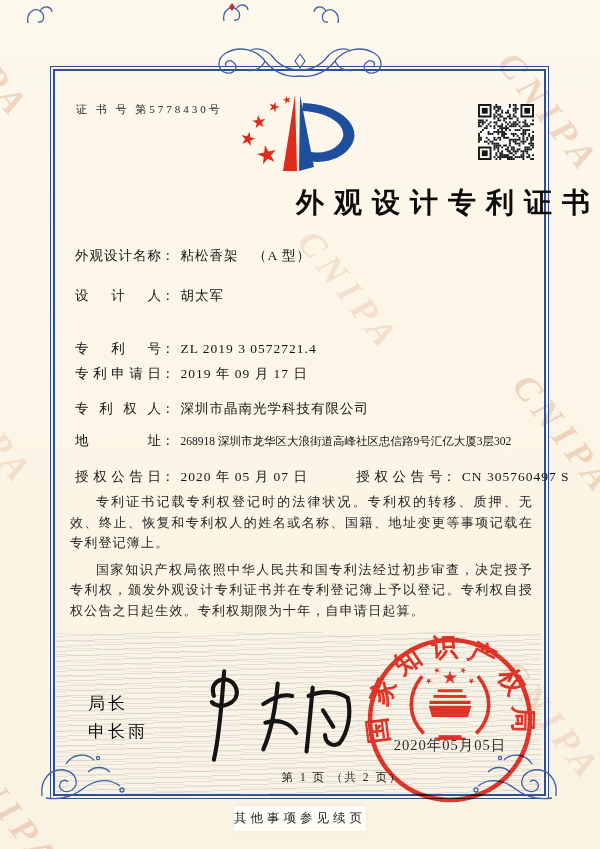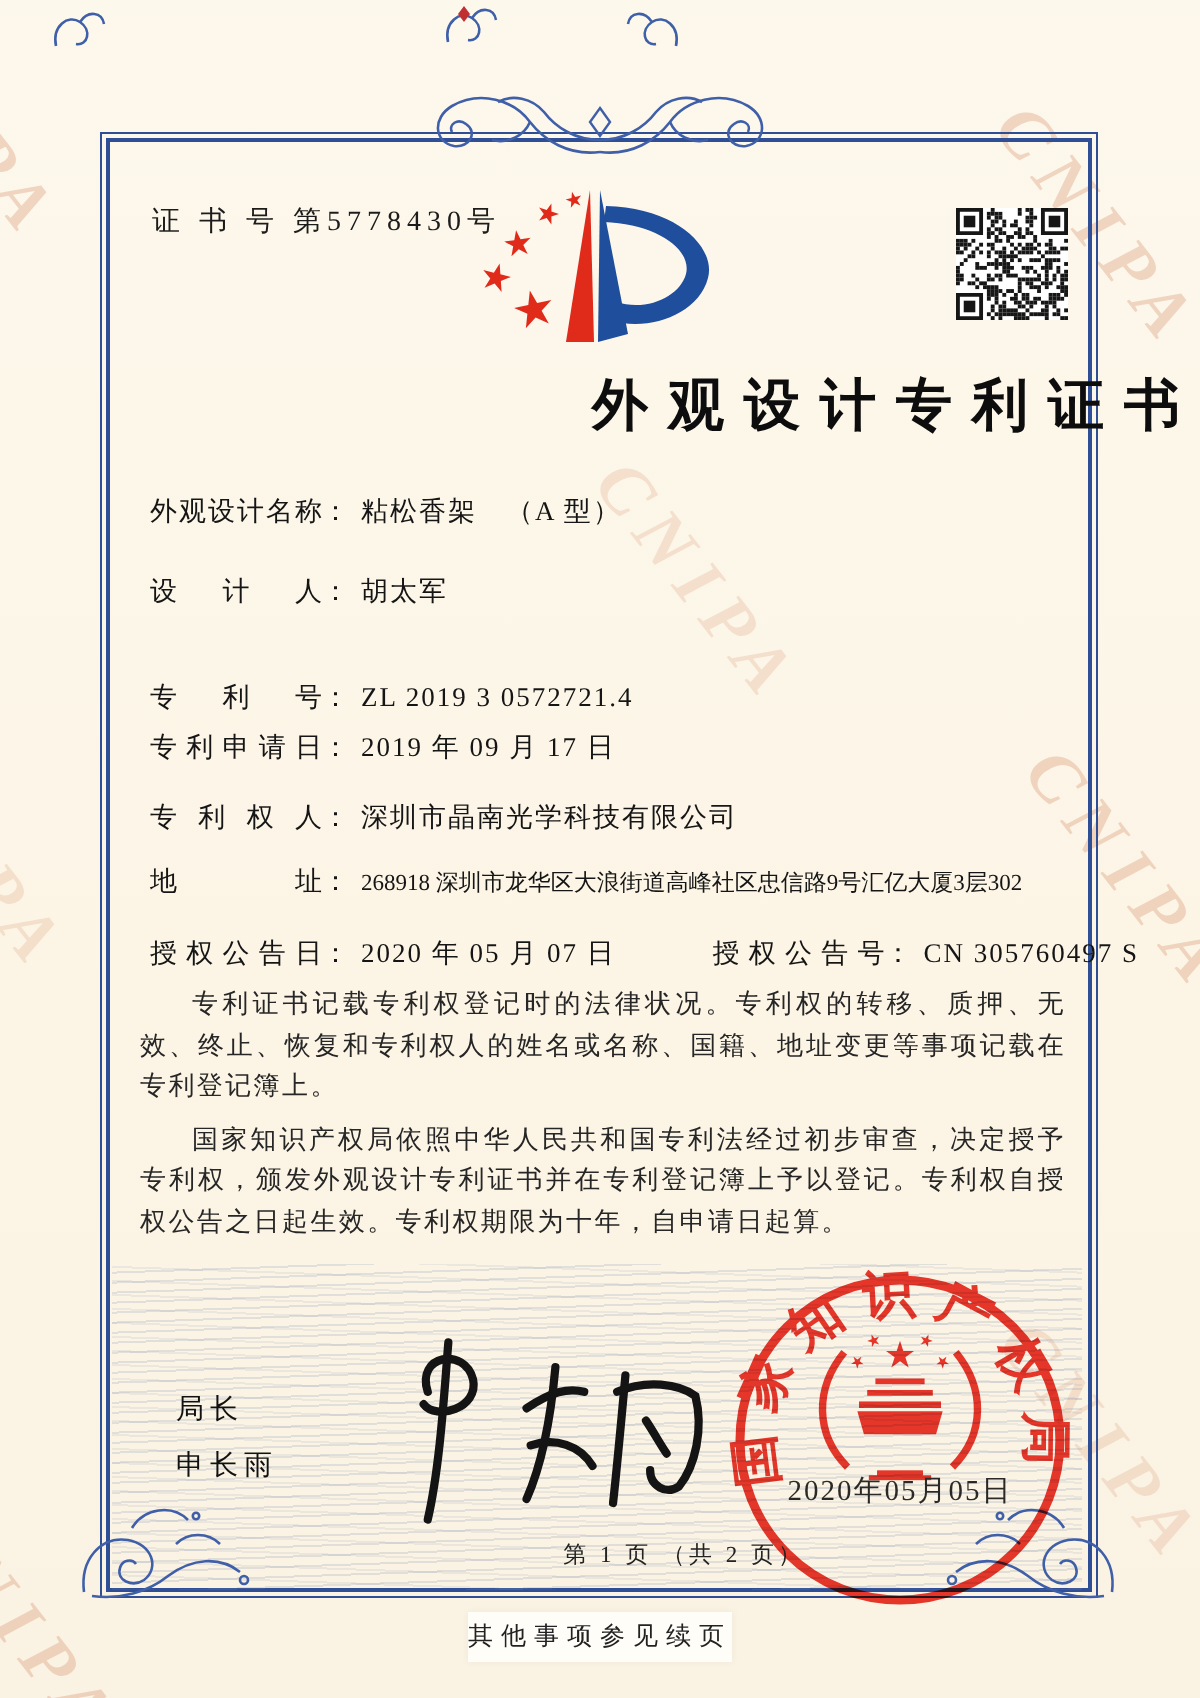--- a/index.html
+++ b/index.html
@@ -18,38 +18,38 @@
   
   .frame{position:absolute; left:50px; top:66px; width:497px; height:731px; border:1px solid #2e4e96;}
   .frame::before{content:""; position:absolute; inset:2px; border:2px solid #2e4e96;}
   
   .waves{
     position:absolute; left:56px; top:632px; width:485px; height:163px;
     background:
       repeating-linear-gradient(-2deg, rgba(120,140,175,.20) 0 1px, transparent 1px 5px),
       repeating-linear-gradient(2deg, rgba(120,140,175,.12) 0 1px, transparent 1px 7px);
   }
-  .cert-no{position:absolute; left:76px; top:102px; font-size:14px; letter-spacing:3px;}
+  .cert-no{position:absolute; left:76px; top:102px; font-size:11px; letter-spacing:3px;}
   .qr{position:absolute; left:478px; top:104px; width:56px; height:56px;}
   .logo{position:absolute; left:231px; top:91px; width:138px; height:86px;}
   .title{
     position:absolute; left:0; top:184px; width:100%; text-align:right;
     font-size:28px; font-weight:bold; letter-spacing:10px; color:#0d0d0d;
   }
   .row{position:absolute; left:75px; font-size:13.5px; white-space:nowrap; color:#151515;}
   .f-label{display:inline-block; width:86px; text-align:justify; text-align-last:justify; vertical-align:top;}
   .f-colon{display:inline-block; margin-right:6px;}
   .f-value{letter-spacing:1px;}
   .f-value.small{font-size:11.5px; letter-spacing:0;}
   .body-text{position:absolute; left:70px; top:492px; width:463px;}
   .body-text p{
     margin:0 0 6px 0; font-size:13px; line-height:20.5px; letter-spacing:1.2px;
     text-indent:2em; text-align:justify; color:#262626;
   }
-  .signer{position:absolute; left:88px; top:690px; font-family:"Liberation Sans","DejaVu Sans",sans-serif; font-size:14px; letter-spacing:3px; line-height:28px; color:#111;}
+  .signer{position:absolute; left:88px; top:690px; font-family:"Liberation Sans","DejaVu Sans",sans-serif; font-size:17px; letter-spacing:3px; line-height:28px; color:#111;}
   .signature{position:absolute; left:183px; top:664px; width:175px; height:105px;}
   .seal{position:absolute; left:358px; top:628px; width:184px; height:184px; opacity:.93; mix-blend-mode:multiply;}
   .page-no{position:absolute; left:0; top:770px; width:100%; text-align:center; font-size:11.5px; letter-spacing:2px; color:#222;margin-left:42px;}
   .note{
     position:absolute; left:50%; top:806px; transform:translateX(-50%);
     background:#fffdf8; padding:4px 0; font-size:12.5px; letter-spacing:4px; color:#222;
     box-shadow:0 0 4px rgba(0,0,0,0.05);
   }
   .flourish{position:absolute; pointer-events:none;}
   svg{display:block;}

